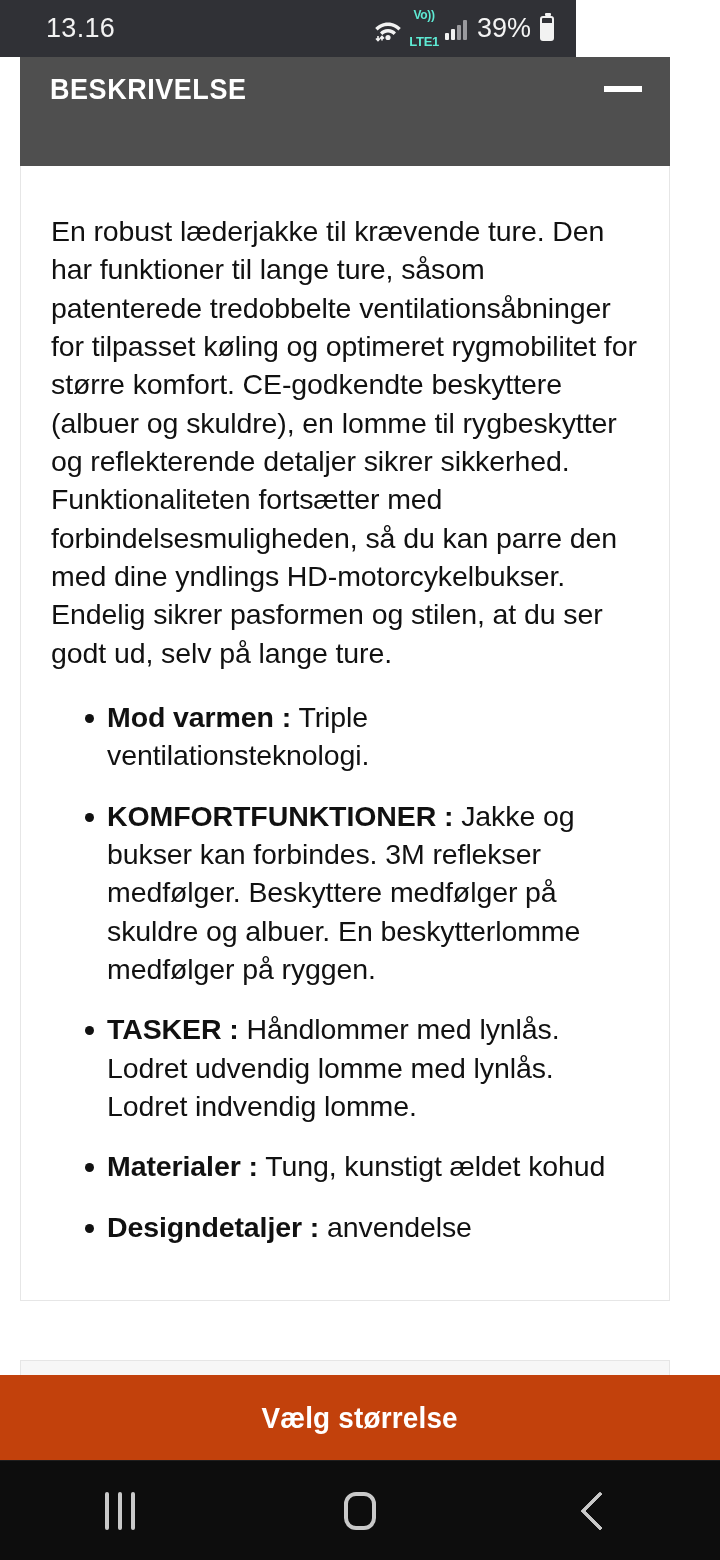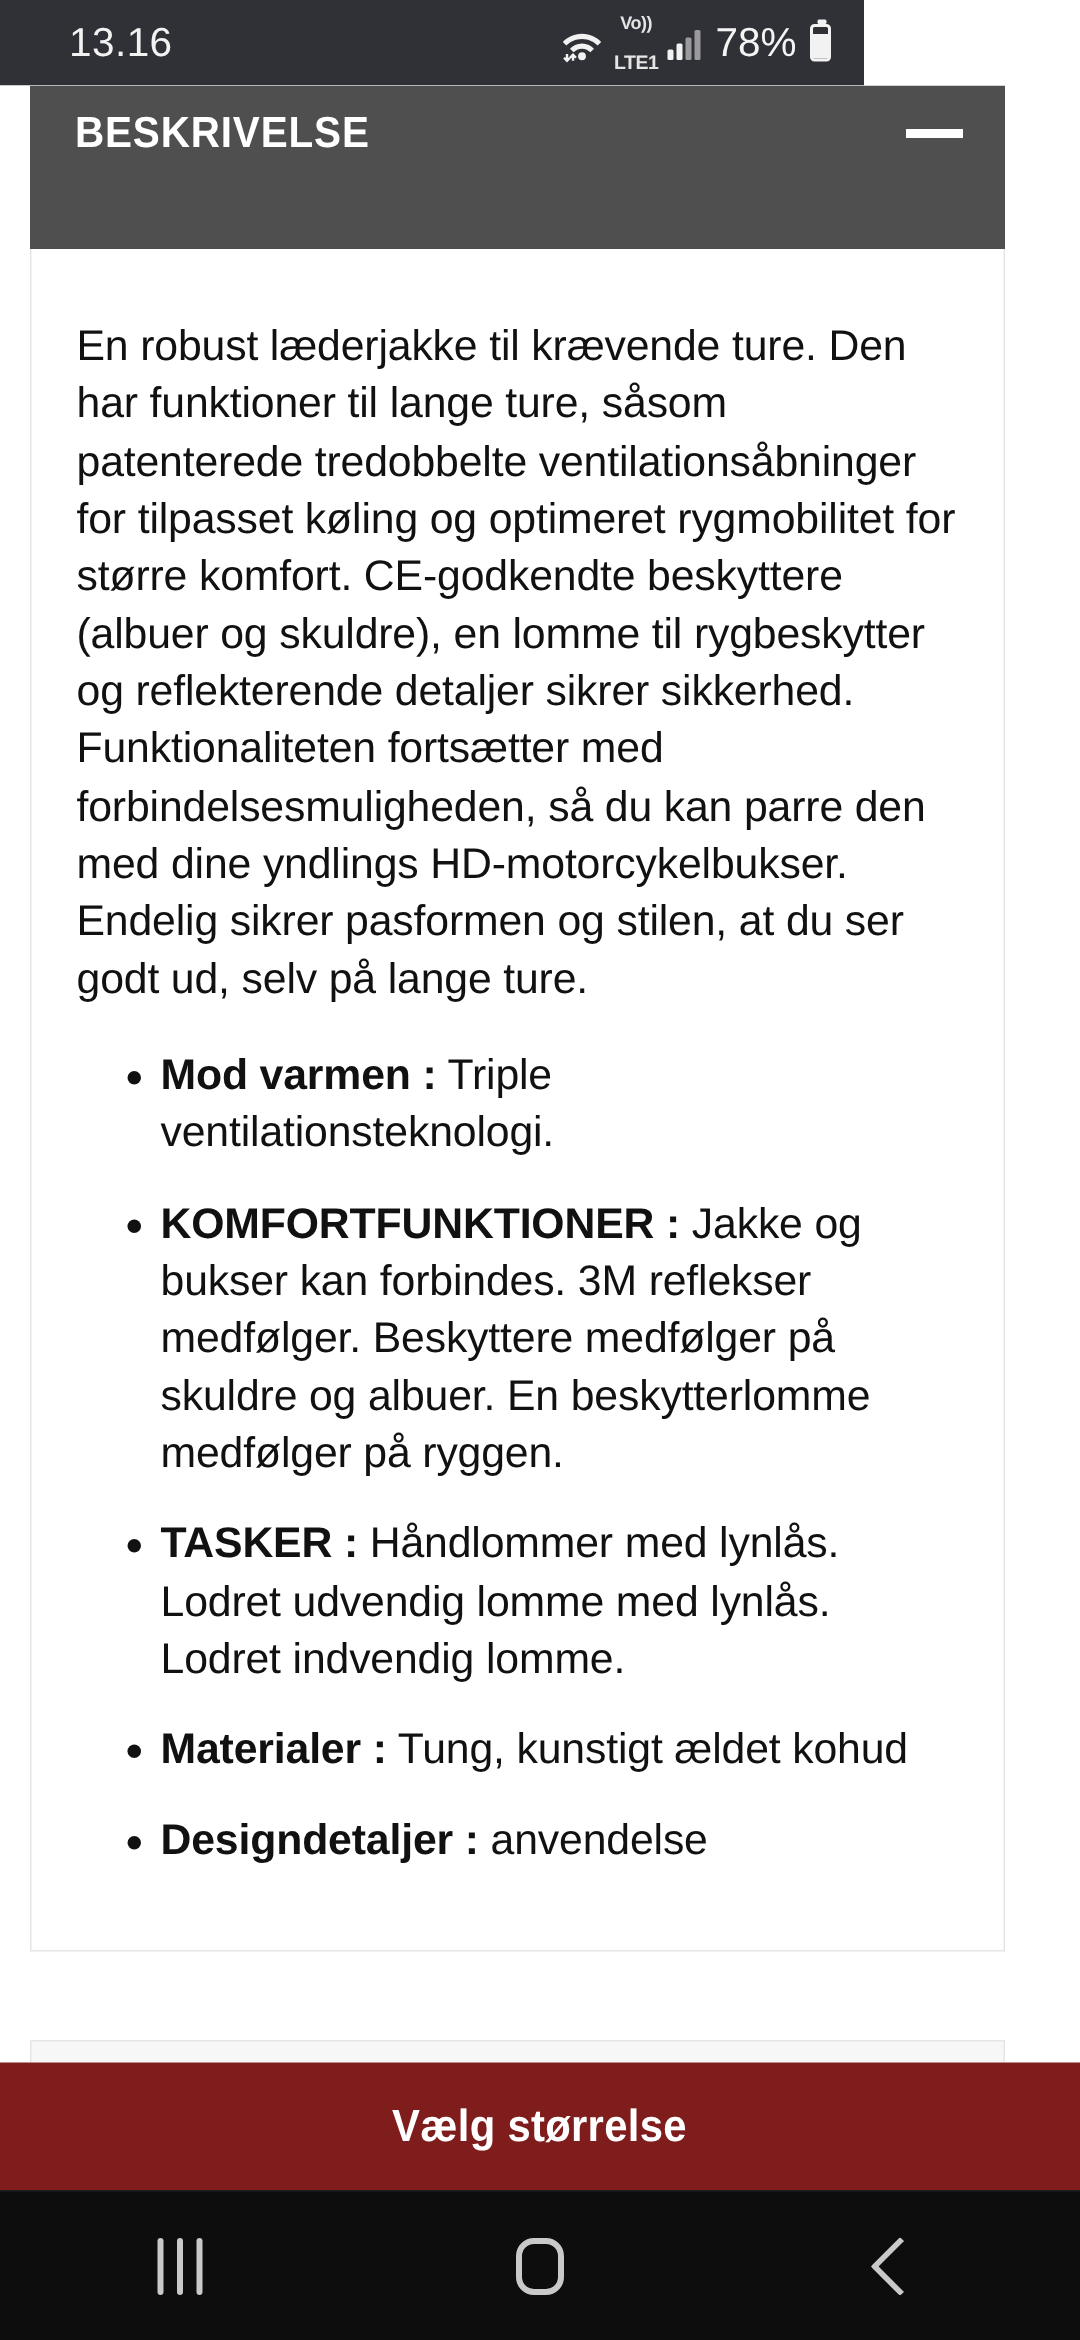--- a/index.html
+++ b/index.html
@@ -37,21 +37,21 @@
   .status-right {
     display: flex;
     align-items: center;
     gap: 6px;
   }
   .wifi-ico { position: relative; width: 30px; height: 26px; }
   .volte-ico {
     display: flex; flex-direction: column;
     align-items: center; justify-content: center;
     line-height: 1;
-    color: #e5e5e5;
+    color: #5eead4;
   }
   .volte-top { font-size: 12px; font-weight: bold; letter-spacing: -0.3px; }
   .volte-bot { font-size: 13px; font-weight: bold; letter-spacing: -0.3px; margin-top: 14px;}
   .bars-ico { display: flex; align-items: flex-end; gap: 2px; height: 22px; }
   .bars-ico i { display: block; width: 4px; background: #f2f2f2; border-radius: 1px; }
   .bars-ico i:nth-child(1){ height: 7px; }
   .bars-ico i:nth-child(2){ height: 11px; }
   .bars-ico i:nth-child(3){ height: 15px; background:#9a9a9e; }
   .bars-ico i:nth-child(4){ height: 20px; background:#9a9a9e; }
   .batt-text {
@@ -176,21 +176,21 @@
     box-sizing: border-box;
   }
 
   
   .cta-bar {
     position: absolute;
     left: 0;
     top: 1375px;
     width: 720px;
     height: 85px;
-    background: #7f1d1d;
+    background: #c2410c;
     display: flex;
     align-items: center;
     justify-content: center;
     cursor: pointer;
   }
   .cta-label {
     color: #ffffff;
     font-size: 30px;
     font-weight: bold;
     letter-spacing: 0.2px;
@@ -258,21 +258,21 @@
     <span class="volte-ico">
       <span class="volte-top">Vo))</span>
       <span class="volte-bot">LTE1</span>
     </span>
     <span class="bars-ico">
       <i></i>
         <i></i>
         <i></i>
         <i></i>
     </span>
-    <span class="batt-text">78%</span>
+    <span class="batt-text">39%</span>
     <span class="batt-ico"></span>
   </div>
 </div>
 
 <div class="page">
 
   <div class="card">
 
     <div class="card-header">
       <span class="card-header-title">BESKRIVELSE</span>

